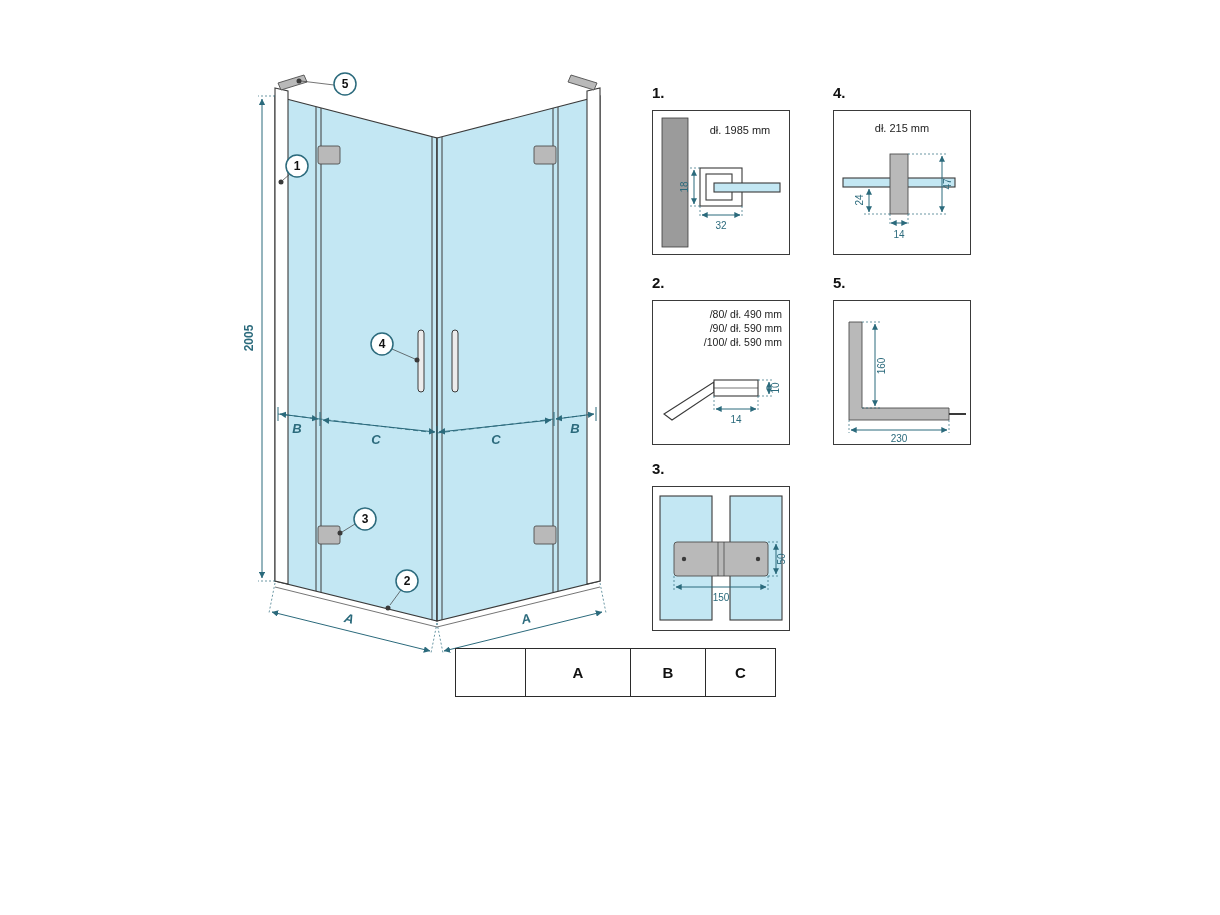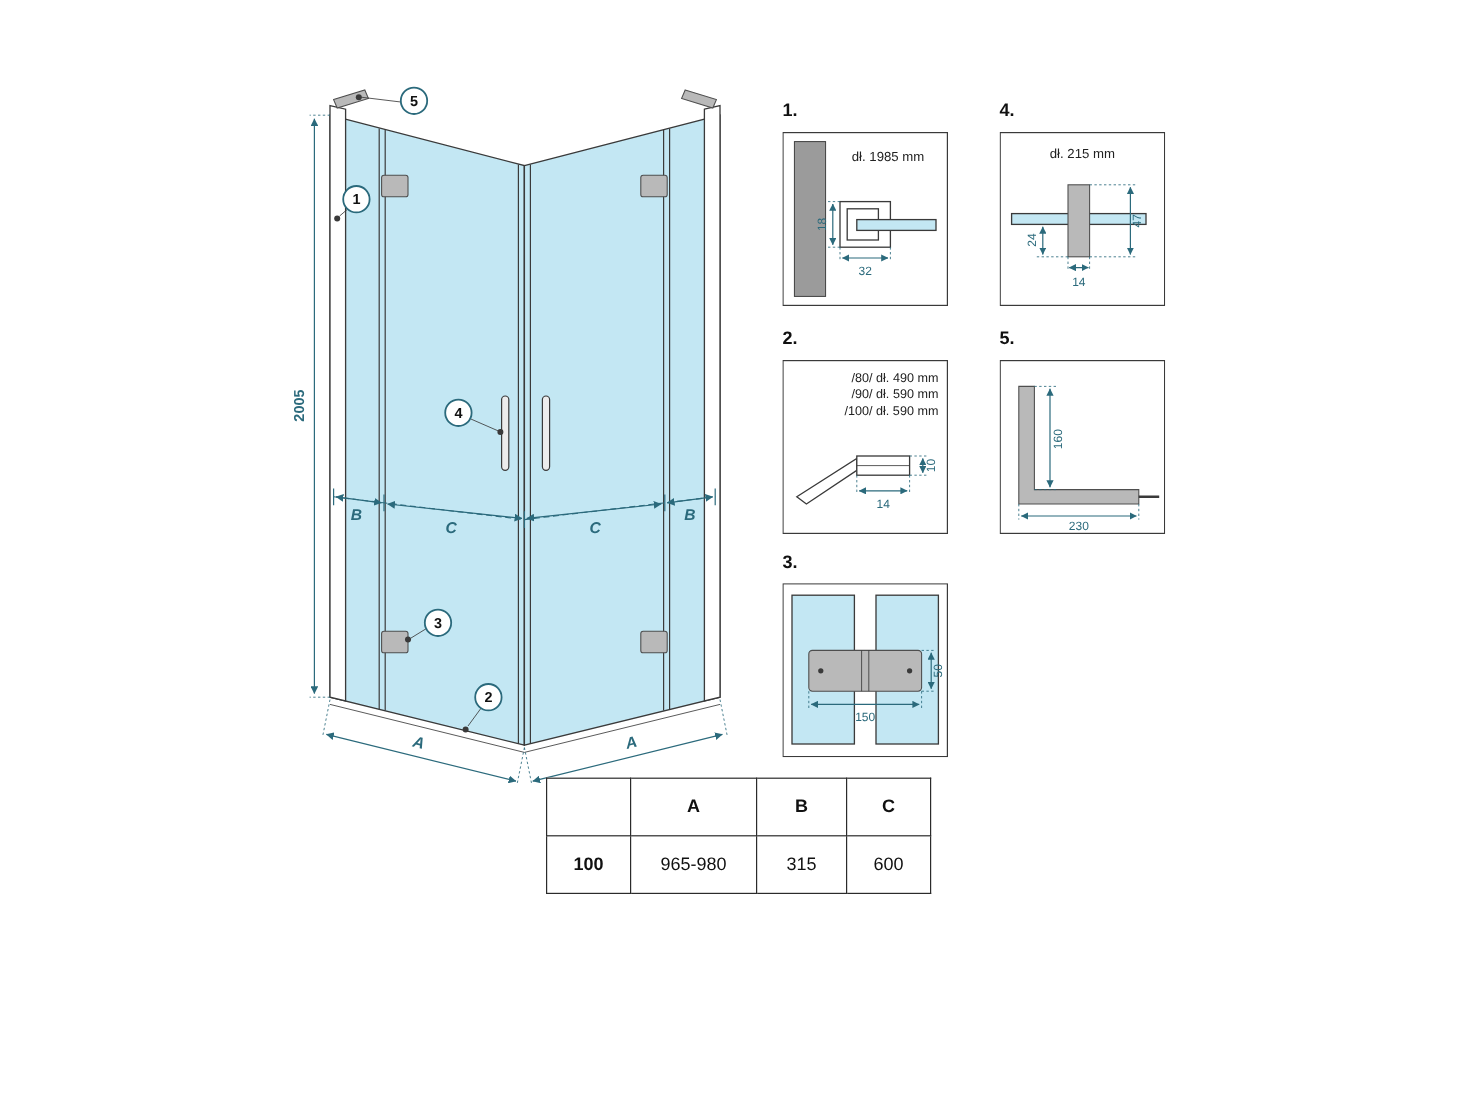--- a/index.html
+++ b/index.html
@@ -299,22 +299,16 @@
     </colgroup>
     <thead>
       <tr>
         <th></th>
         <th>A</th>
         <th>B</th>
         <th>C</th>
       </tr>
     </thead>
     <tbody>
-      <tr>
-        <td class="size">100</td>
-        <td>965-980</td>
-        <td>315</td>
-        <td>600</td>
-      </tr>
     </tbody>
   </table>
 
 </div>
 
 </body></html>

